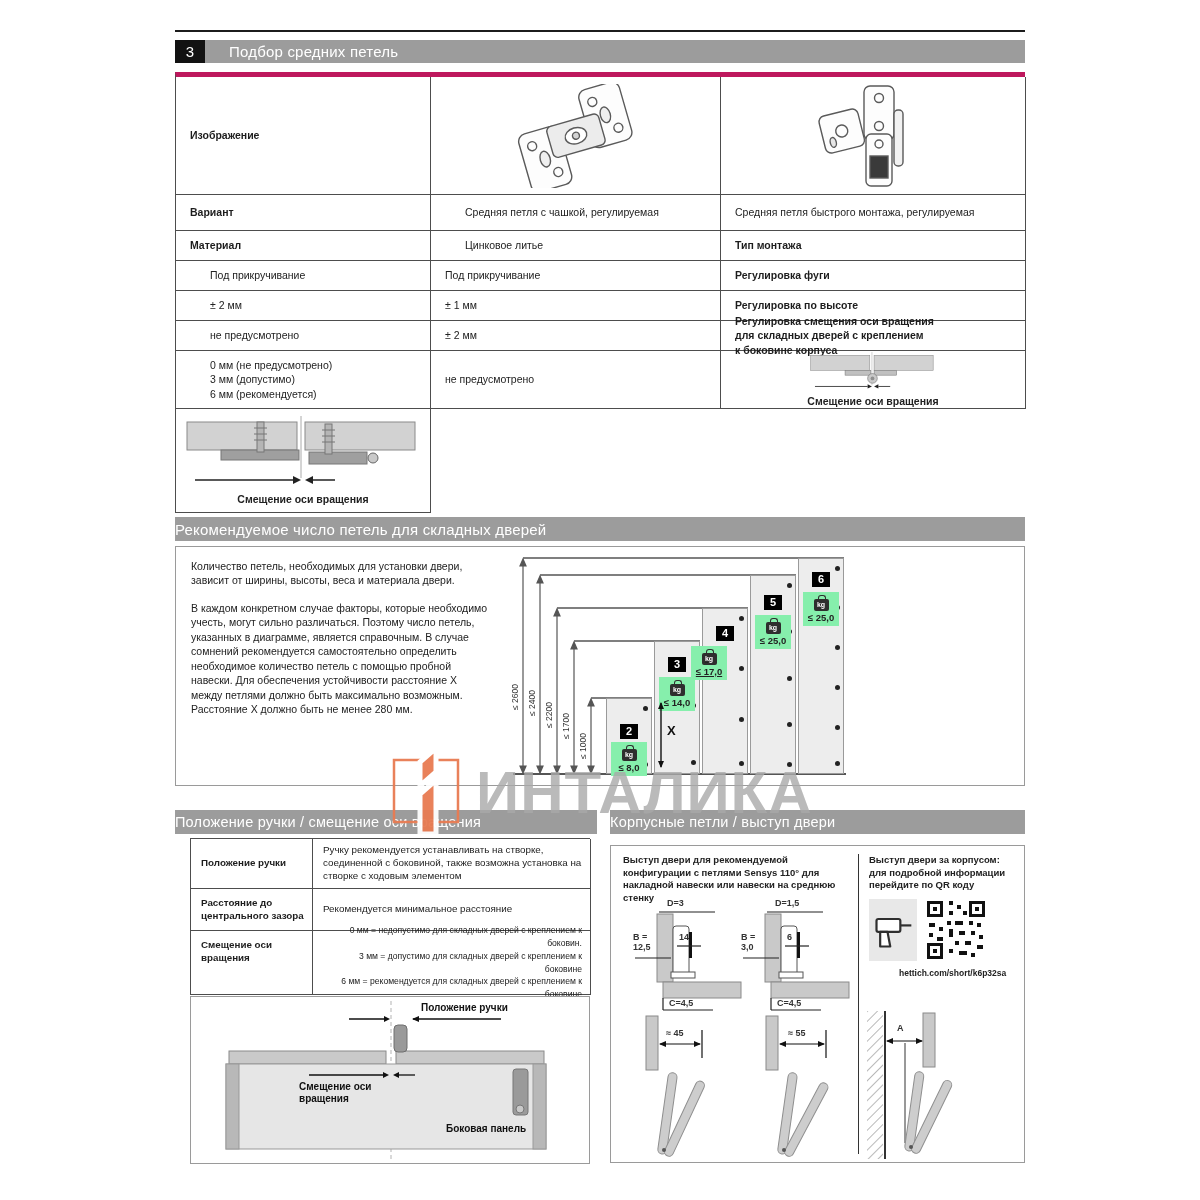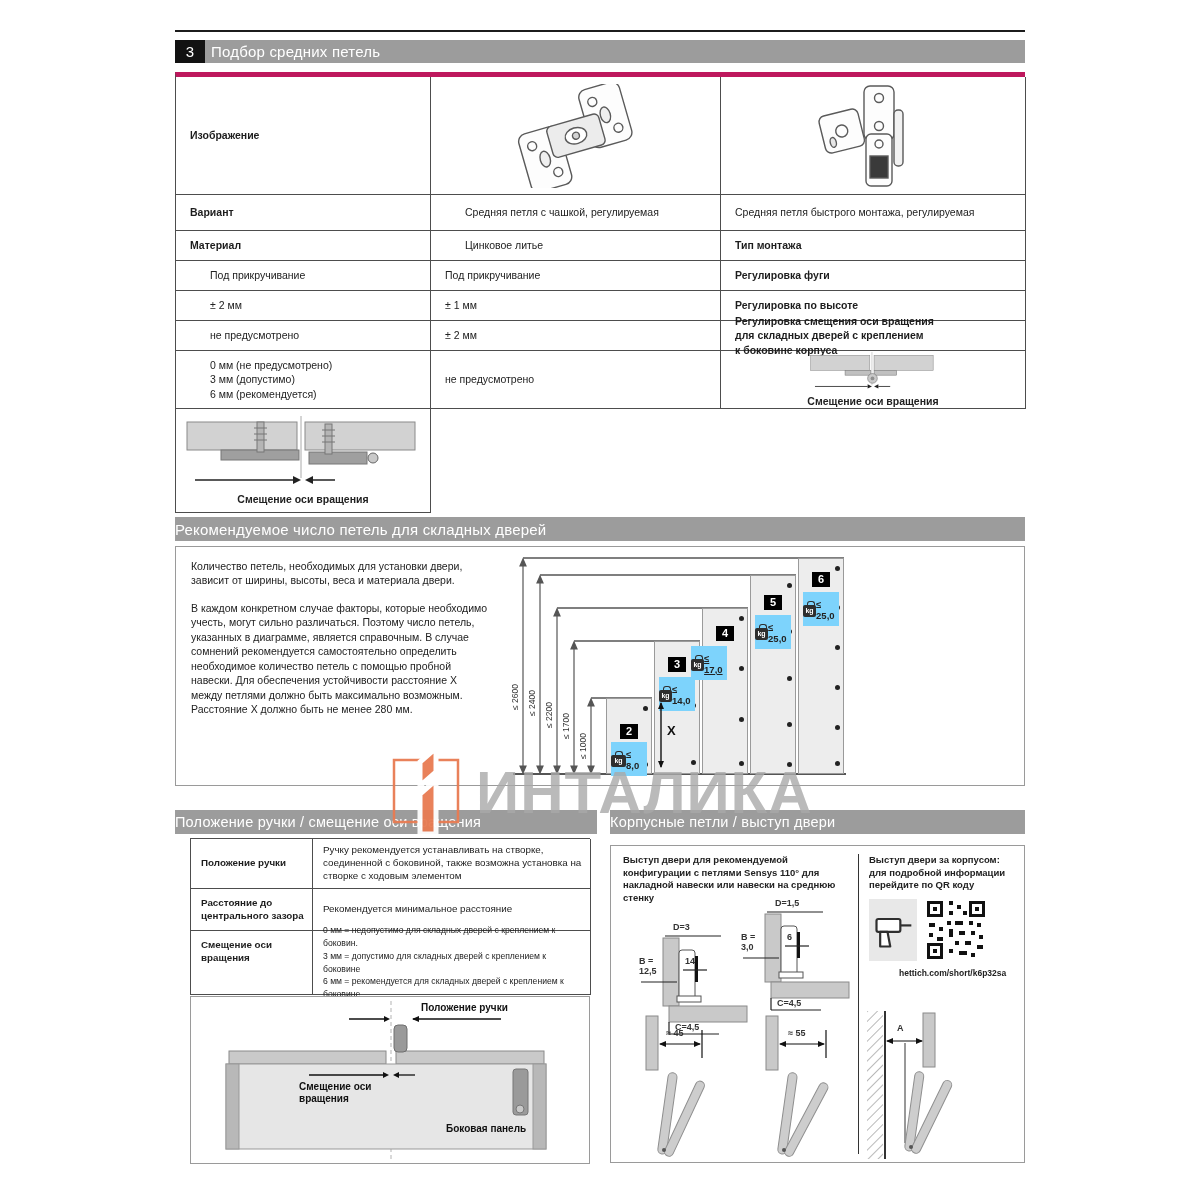--- a/index.html
+++ b/index.html
@@ -1,48 +1,48 @@
 <!DOCTYPE html>
 <html><head>
 <meta charset="utf-8">
 <style>
   html,body{margin:0;padding:0;background:#fff;}
   #page{position:relative;width:1200px;height:1200px;background:#fff;overflow:hidden;
         font-family:"Liberation Sans",sans-serif;color:#222;}
   .abs{position:absolute;}
   .hdr{position:absolute;background:#9c9c9c;color:#fff;display:flex;align-items:center;
        font-size:15px;letter-spacing:.2px;}
-  .hdr .pad{padding-left:6px;}
+  .hdr .pad{padding-left:24px;}
   .badge3{width:30px;height:100%;background:#121212;color:#fff;display:flex;align-items:center;
           justify-content:center;font-size:15px;flex:0 0 30px;}
   
   #t1{position:absolute;left:175px;top:72px;width:850px;display:grid;
       grid-template-columns:255px 290px 305px;
       grid-template-rows:118px 36px 30px 30px 30px 30px 58px 104px;
       border-top:5px solid #be185d;border-left:1px solid #4d4d4d;box-sizing:border-box;}
   .t1c{border-right:1px solid #4d4d4d;border-bottom:1px solid #4d4d4d;box-sizing:border-box;
        display:flex;align-items:center;padding:4px 10px 4px 14px;font-size:10.5px;line-height:1.35;}
   .t1c.pa{padding-left:34px;}
   .lab{font-weight:bold;color:#1d1d1d;}
   .cen{justify-content:center;padding:0;}
-  .colv{flex-direction:column;justify-content:center;align-items:flex-start;}
+  .colv{flex-direction:column;justify-content:center;align-items:flex-start;text-align:right;}
   .colc{flex-direction:column;justify-content:center;align-items:center;}
   .cap{font-weight:bold;font-size:10.5px;margin-top:2px;}
   
   #s2box{position:absolute;left:175px;top:546px;width:850px;height:240px;
          border:1px solid #9a9a9a;box-sizing:border-box;}
   #s2text{position:absolute;left:15px;top:12px;width:300px;font-size:10.5px;line-height:1.38;}
   #s2text p{margin:0 0 13px 0;}
   #steps{position:absolute;left:325px;top:4px;width:345px;height:230px;}
   .door{position:absolute;background:#ededed;border:1px solid #9a9a9a;box-sizing:border-box;}
   .dot{position:absolute;right:3px;width:5px;height:5px;border-radius:50%;background:#222;}
   .nbadge{position:absolute;width:18px;height:15px;background:#000;color:#fff;font-size:11px;
           font-weight:bold;text-align:center;line-height:15px;z-index:3;}
-  .kgpatch{position:absolute;width:36px;height:34px;background:#7dd3fc;z-index:3;
-           display:flex;flex-direction:row;align-items:center;justify-content:center;}
+  .kgpatch{position:absolute;width:36px;height:34px;background:#86efac;z-index:3;
+           display:flex;flex-direction:column;align-items:center;justify-content:center;}
   .kgic{position:relative;width:15px;height:12px;background:#2e2e2e;border-radius:2px;color:#fff;
         font-size:7px;font-weight:bold;text-align:center;line-height:12px;margin-top:3px;}
   .kgic::before{content:'';position:absolute;top:-4px;left:4px;width:6px;height:4px;
         border:1.5px solid #2e2e2e;border-bottom:none;border-radius:3px 3px 0 0;}
   .kgval{font-size:9.5px;font-weight:bold;color:#222;margin-top:1px;}
   .rot{position:absolute;width:64px;text-align:center;transform:rotate(-90deg);
        font-size:8.5px;color:#333;}
   .xlab{position:absolute;font-weight:bold;font-size:13px;color:#111;z-index:4;}
   
   #wm{position:absolute;left:386px;top:746px;z-index:9;pointer-events:none;display:flex;align-items:center;}
@@ -356,21 +356,21 @@
   <div class="hdr pad" style="left:610px;top:810px;width:415px;height:24px;font-size:14.5px;">
     <span>Корпусные петли / выступ двери</span>
   </div>
 
   <div class="box" style="left:610px;top:845px;width:415px;height:318px;">
     <div class="abs" style="left:247px;top:8px;width:1px;height:300px;background:#333;"></div>
 
     <div class="smtx abs" style="left:12px;top:8px;width:228px;">Выступ двери для рекомендуемой конфигурации с петлями Sensys 110° для накладной навески или навески на среднюю стенку</div>
     <div class="smtx abs" style="left:258px;top:8px;width:150px;">Выступ двери за корпусом: для подробной информации перейдите по QR коду</div>
 
-    <div class="abs" style="left:28px;top:52px;width:115px;height:120px;margin-top:24px;">
+    <div class="abs" style="left:22px;top:52px;width:115px;height:120px;">
       <svg width="115" height="120" viewBox="0 0 115 120">
         <rect x="24" y="16" width="16" height="68" fill="#c9c9c9" stroke="#8a8a8a"></rect>
         <rect x="40" y="28" width="16" height="50" rx="3" fill="#fff" stroke="#555"></rect>
         <rect x="38" y="74" width="24" height="6" fill="#fff" stroke="#555"></rect>
         <rect x="30" y="84" width="78" height="16" fill="#c9c9c9" stroke="#8a8a8a"></rect>
         <line x1="26" y1="14" x2="82" y2="14" stroke="#222" stroke-width="1.2"></line>
         <line x1="2" y1="60" x2="38" y2="60" stroke="#222" stroke-width="1.2"></line>
         <rect x="56" y="34" width="3" height="26" fill="#111"></rect>
         <line x1="44" y1="48" x2="68" y2="48" stroke="#222" stroke-width="1.2"></line>
         <line x1="30" y1="100" x2="30" y2="112" stroke="#222" stroke-width="1.2"></line>

